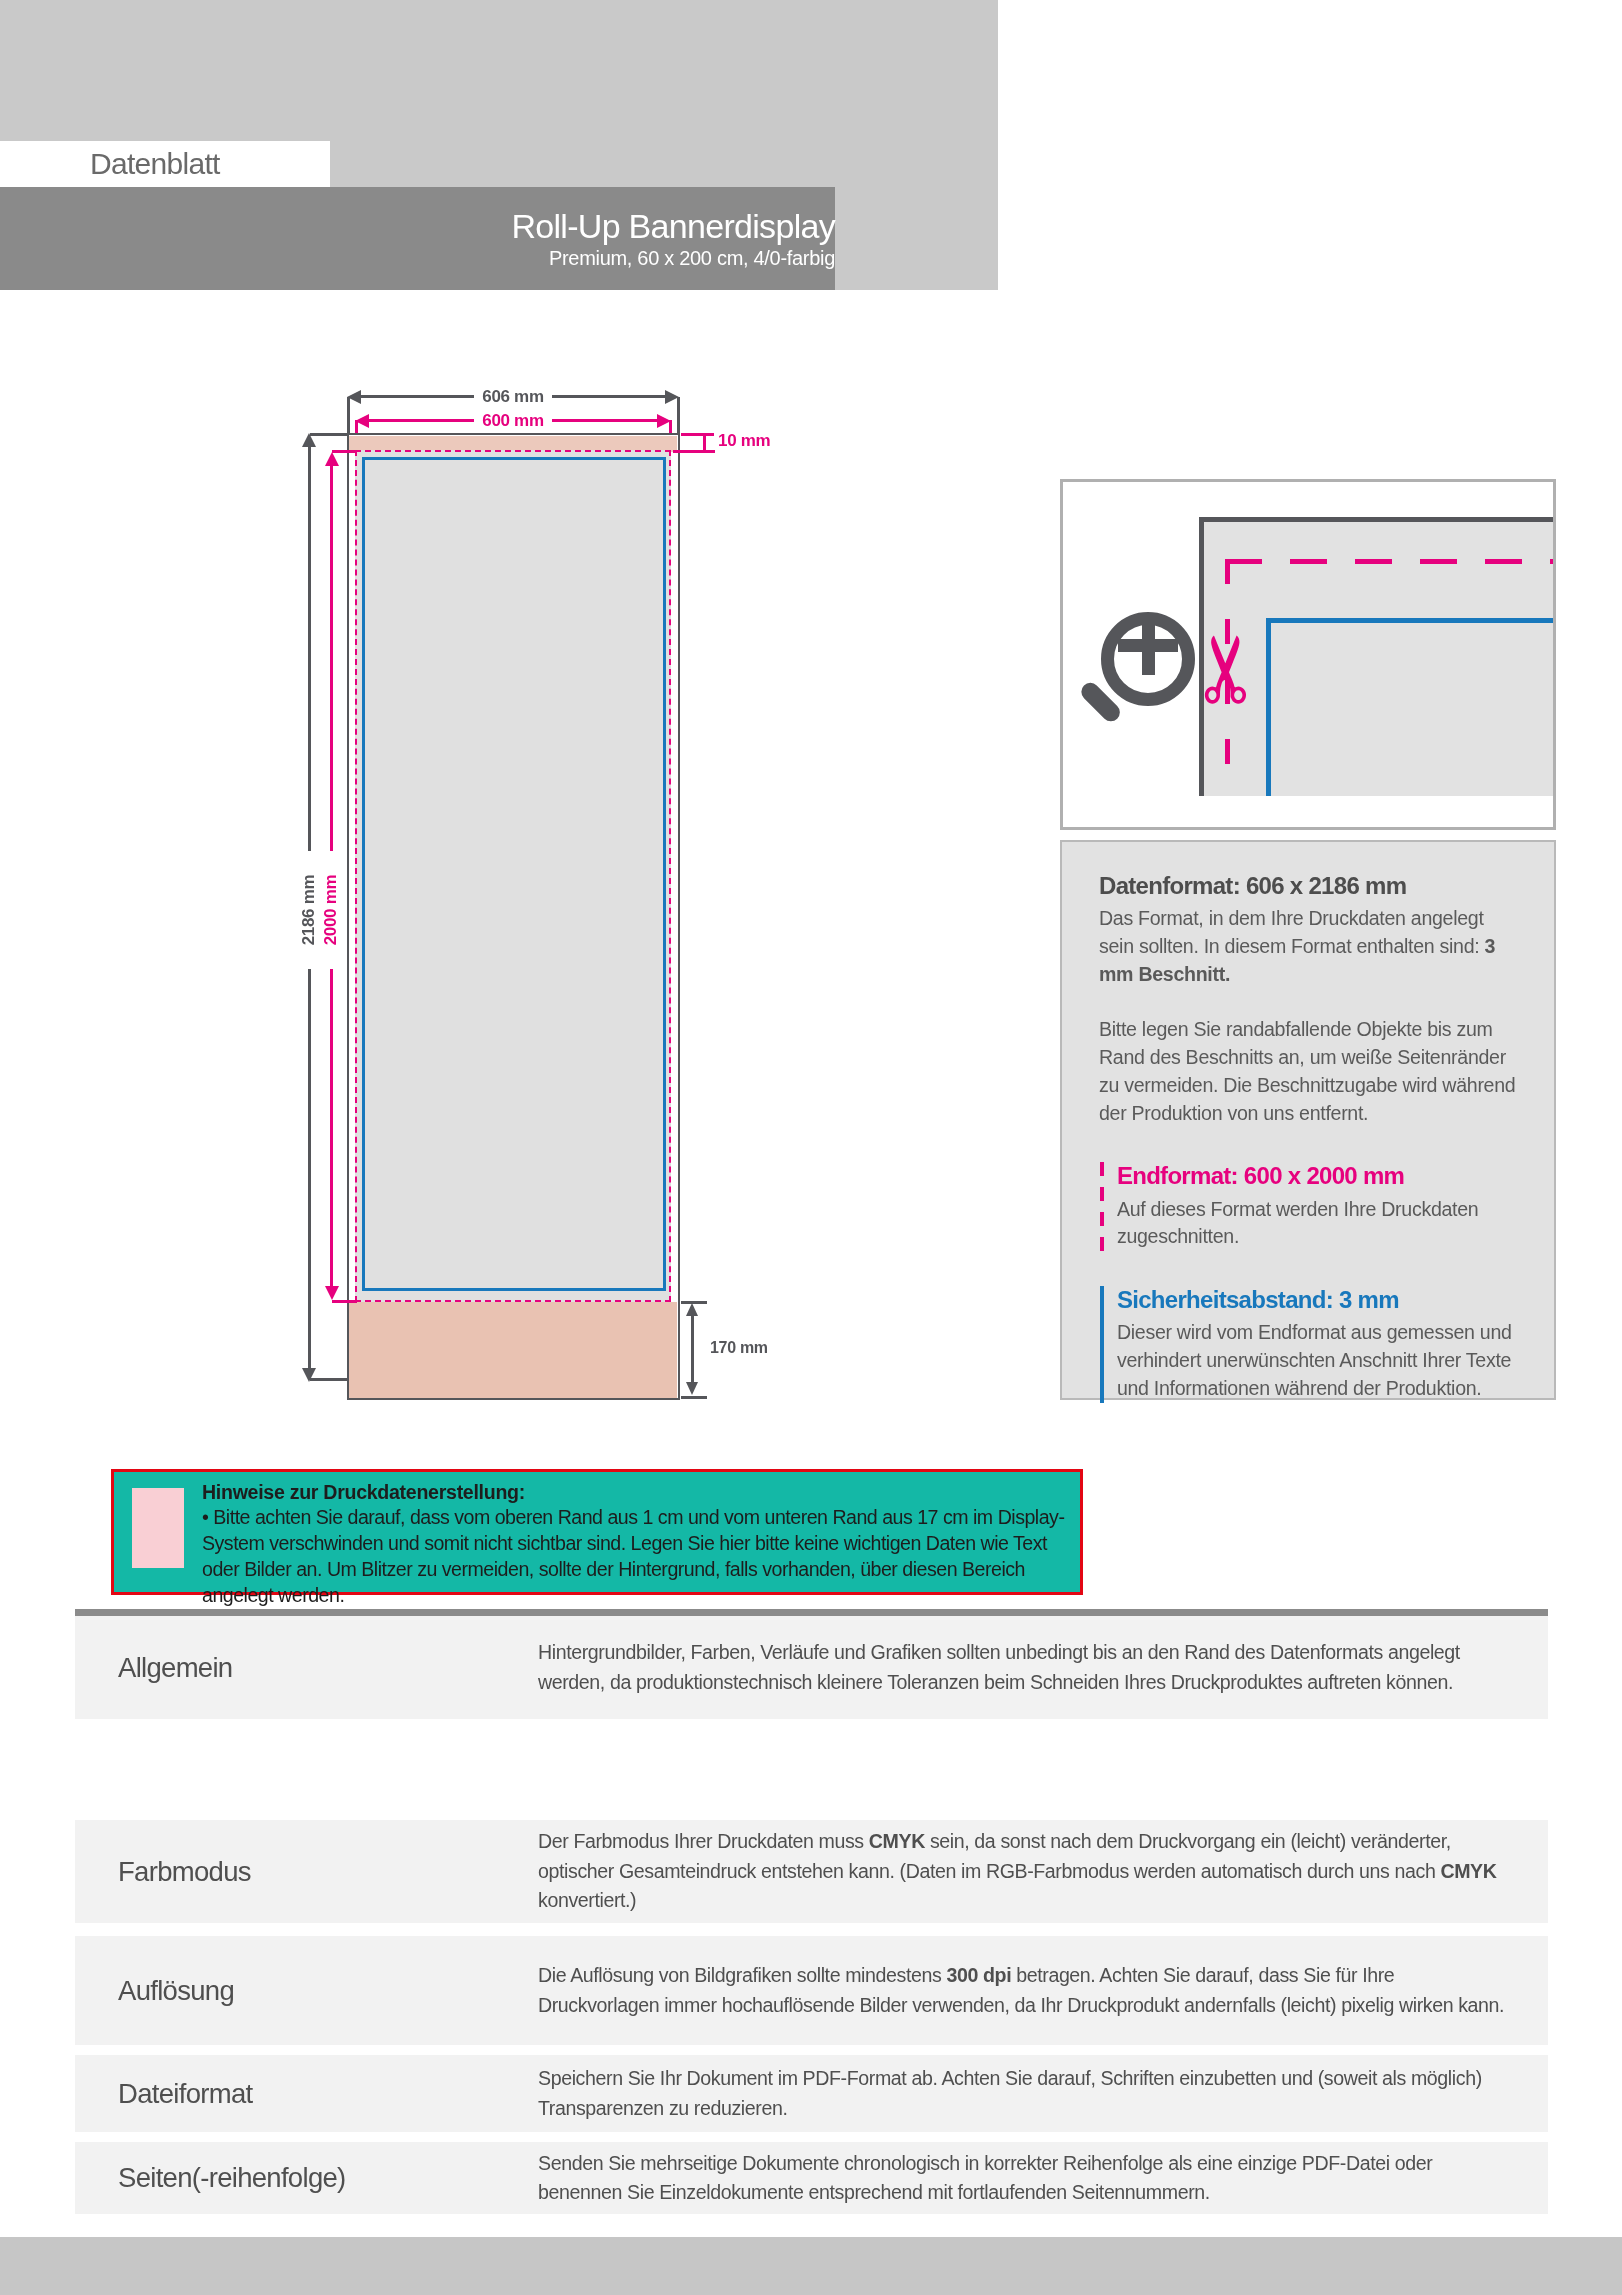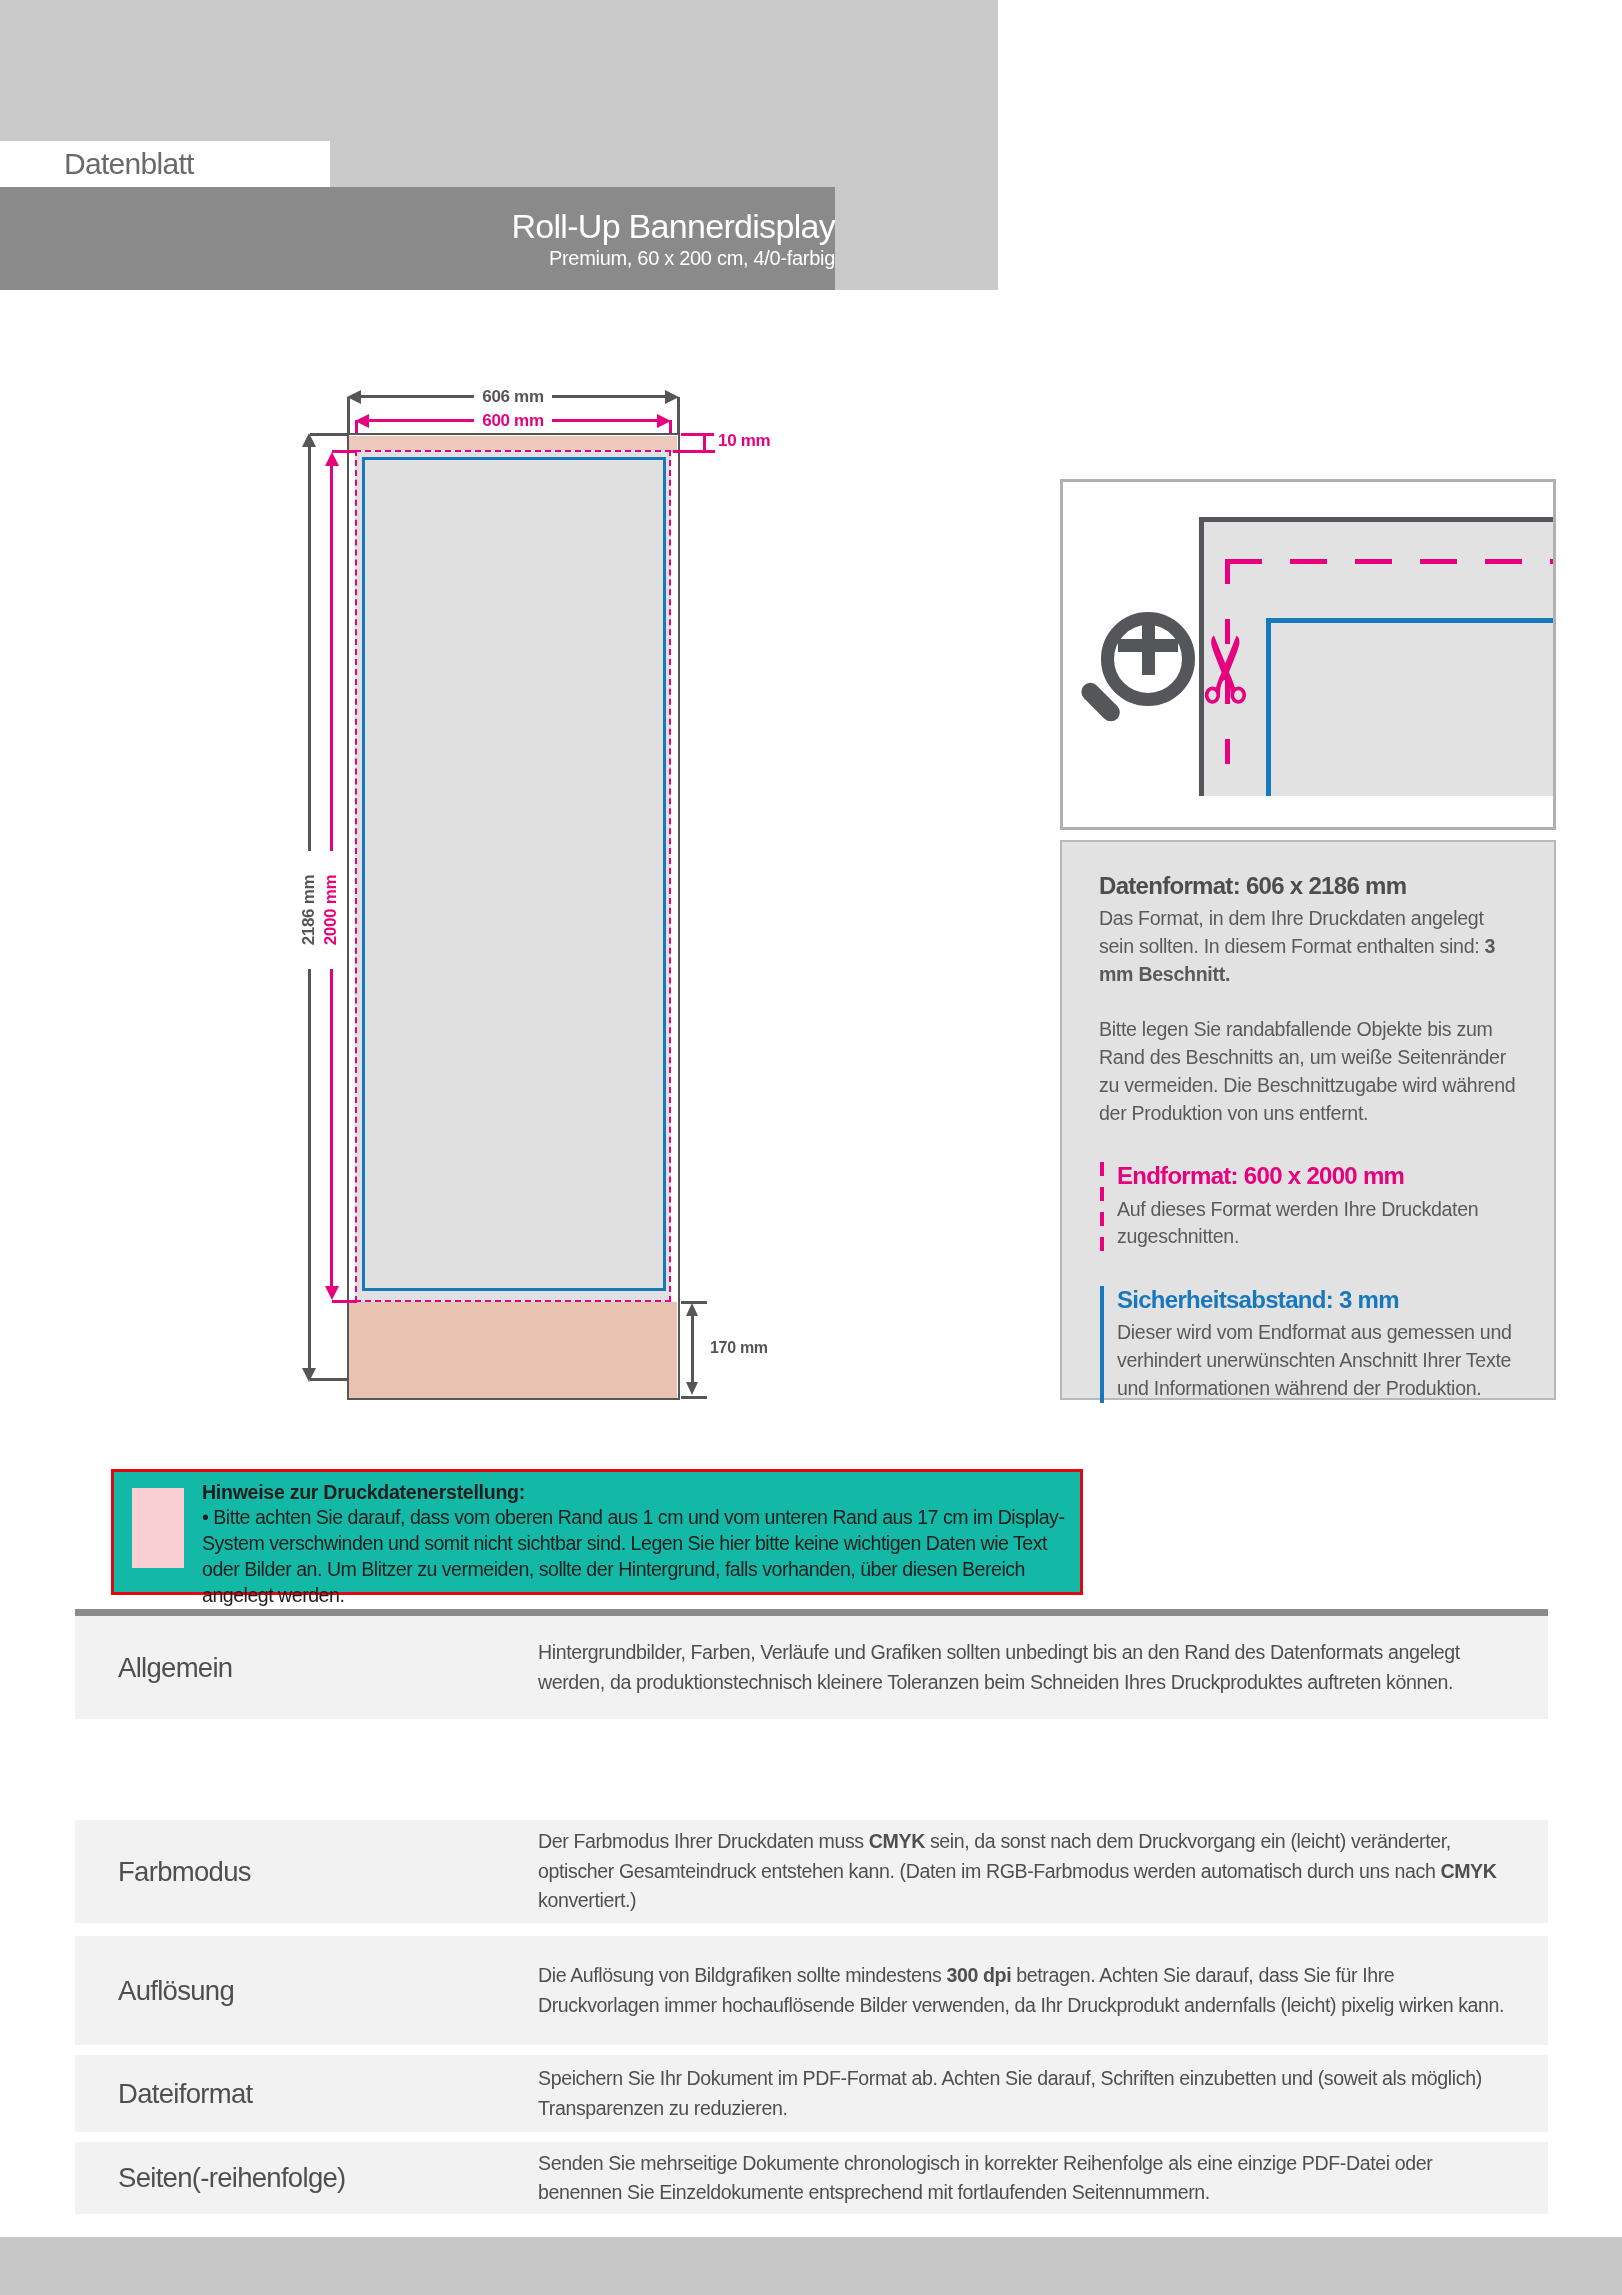--- a/index.html
+++ b/index.html
@@ -3,21 +3,21 @@
 <meta charset="utf-8">
 <style>
   html,body{margin:0;padding:0;background:#ffffff;}
   #page{position:relative;width:1623px;height:2295px;background:#fff;overflow:hidden;
         font-family:"Liberation Sans","DejaVu Sans",sans-serif;}
   .abs{position:absolute;}
 
   
   .top-bg{left:0;top:0;width:998px;height:290px;background:#c9c9c9;}
   .eyebrow-box{left:0;top:141px;width:330px;height:46px;background:#ffffff;}
-  .eyebrow-box span{display:block;padding-left:64px;line-height:46px;font-size:30px;
+  .eyebrow-box span{display:block;padding-left:90px;line-height:46px;font-size:30px;
         color:#6a6a6a;letter-spacing:-0.7px;}
   .title-band{left:0;top:187px;width:835px;height:103px;background:#8a8a8a;
         display:flex;flex-direction:column;justify-content:center;align-items:flex-end;
         box-sizing:border-box;}
   .title-band .t1{color:#fff;font-size:34px;letter-spacing:-0.7px;line-height:1.12;}
   .title-band .t2{color:#fff;font-size:20px;letter-spacing:-0.3px;margin-top:2.6px;}
   .hdim{display:flex;align-items:center;}
   .hdim .seg{flex:1;height:2.6px;}
   .hdim .lbl{font-size:17px;font-weight:700;letter-spacing:-0.3px;padding:0 7.9px;white-space:nowrap;}
   .arr{width:0;height:0;}

